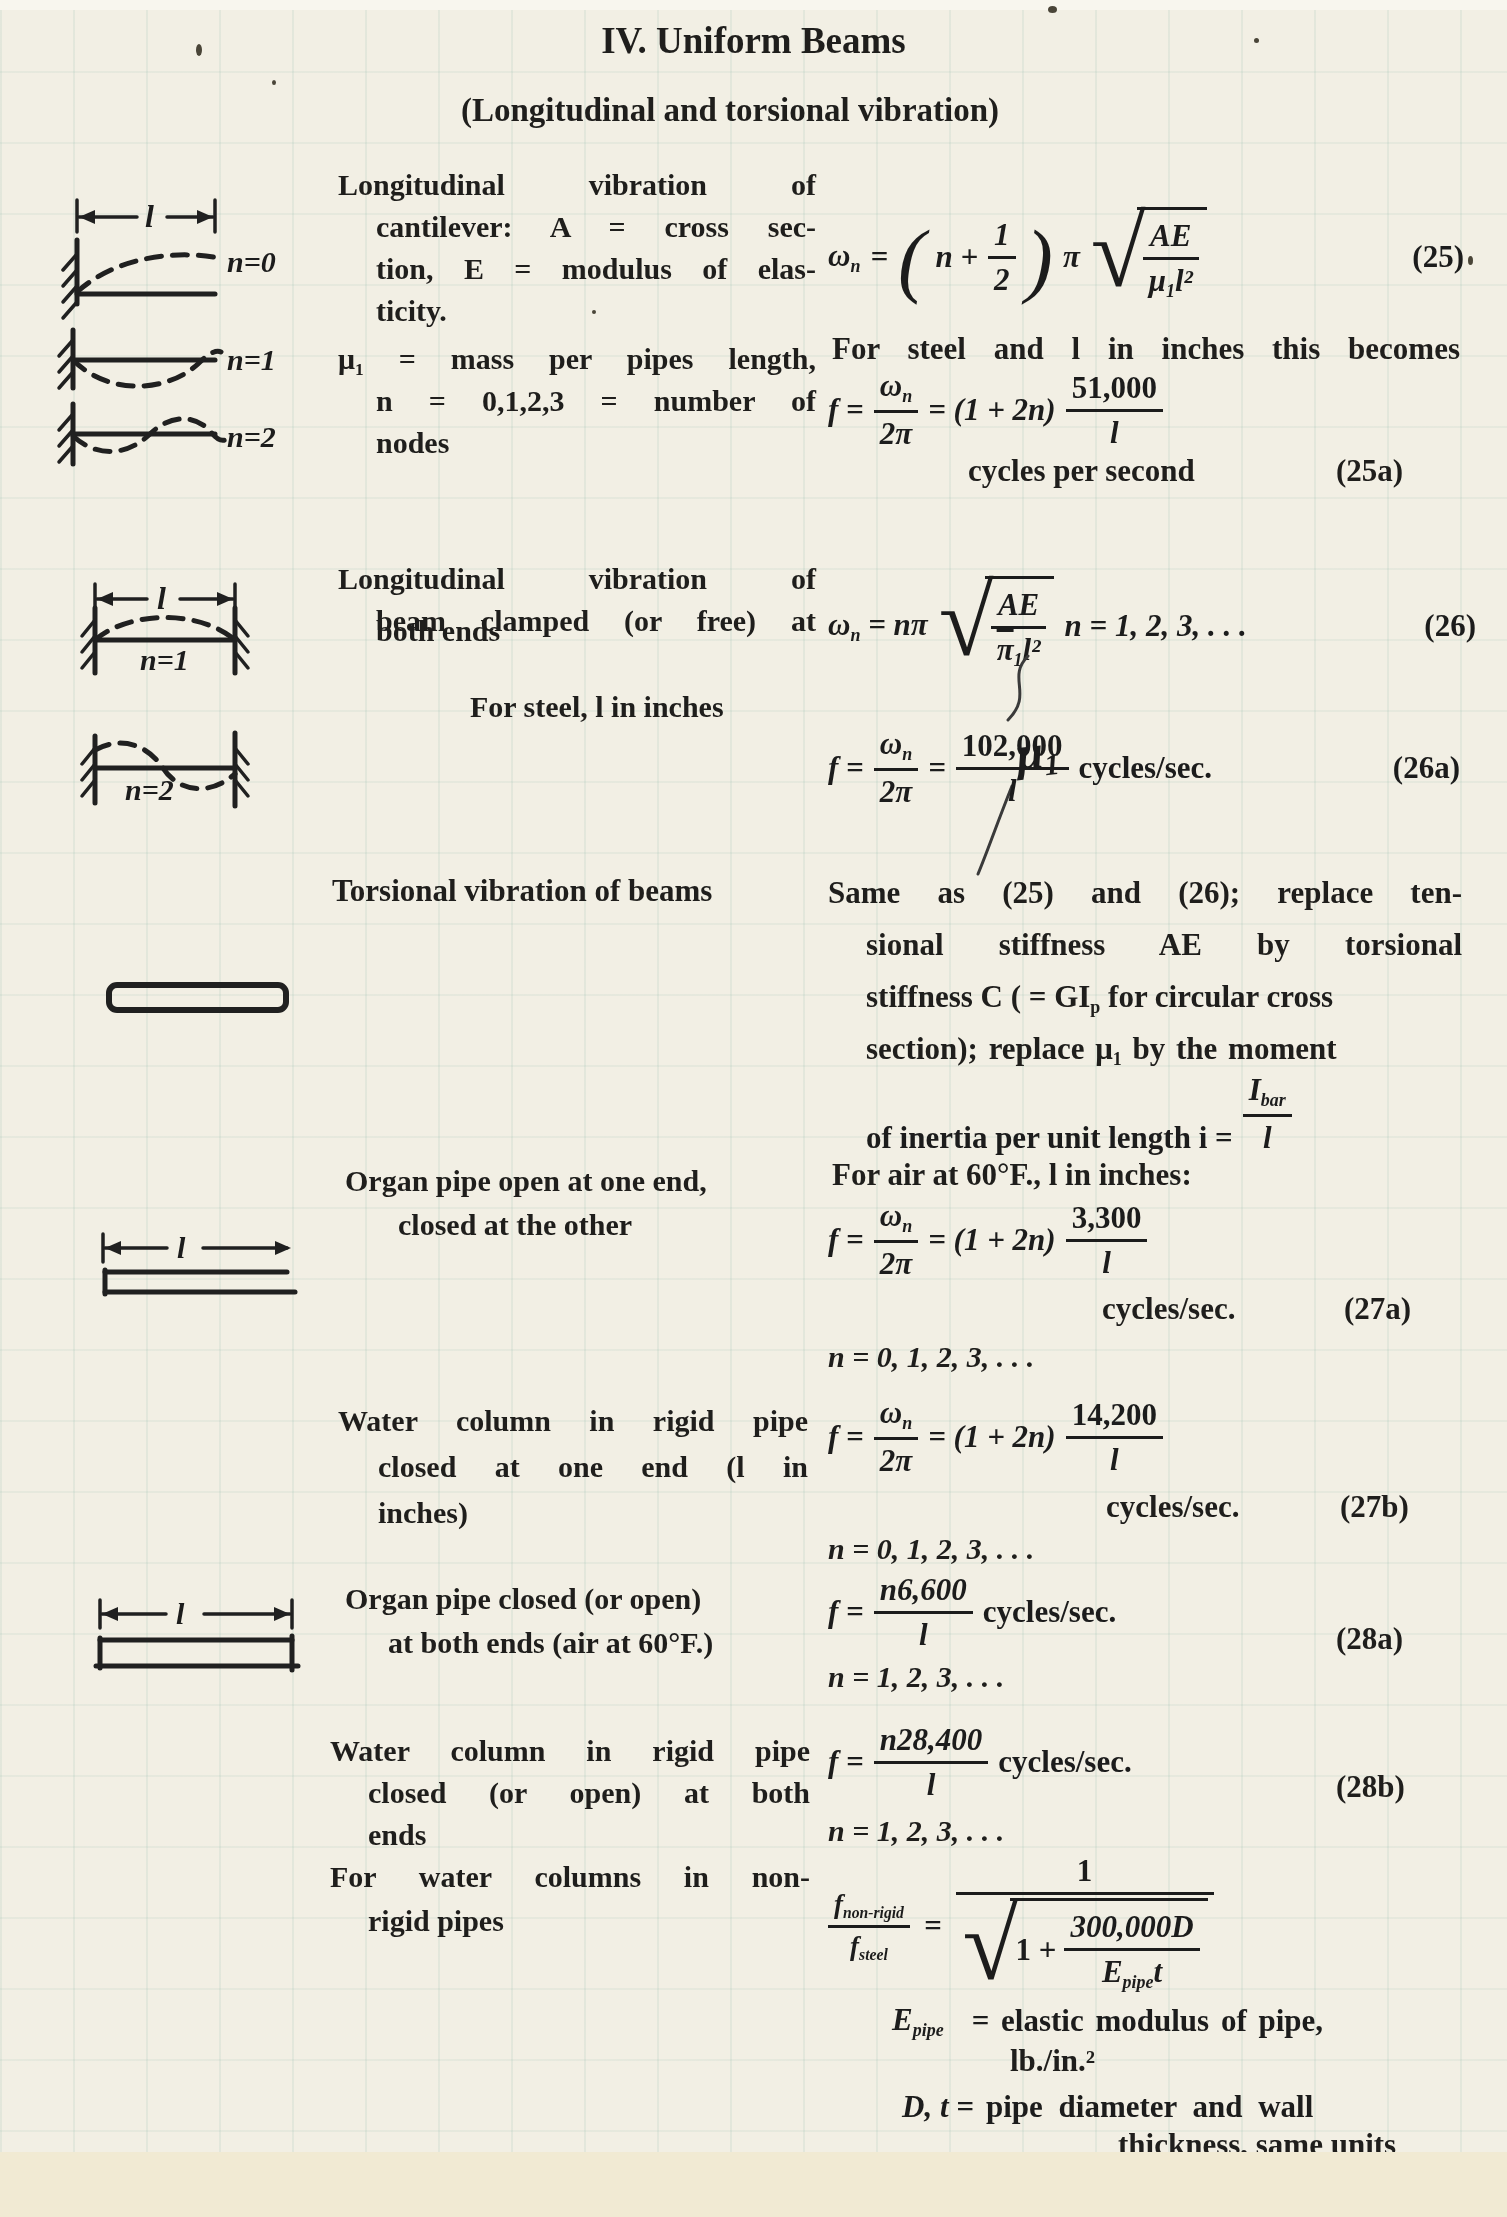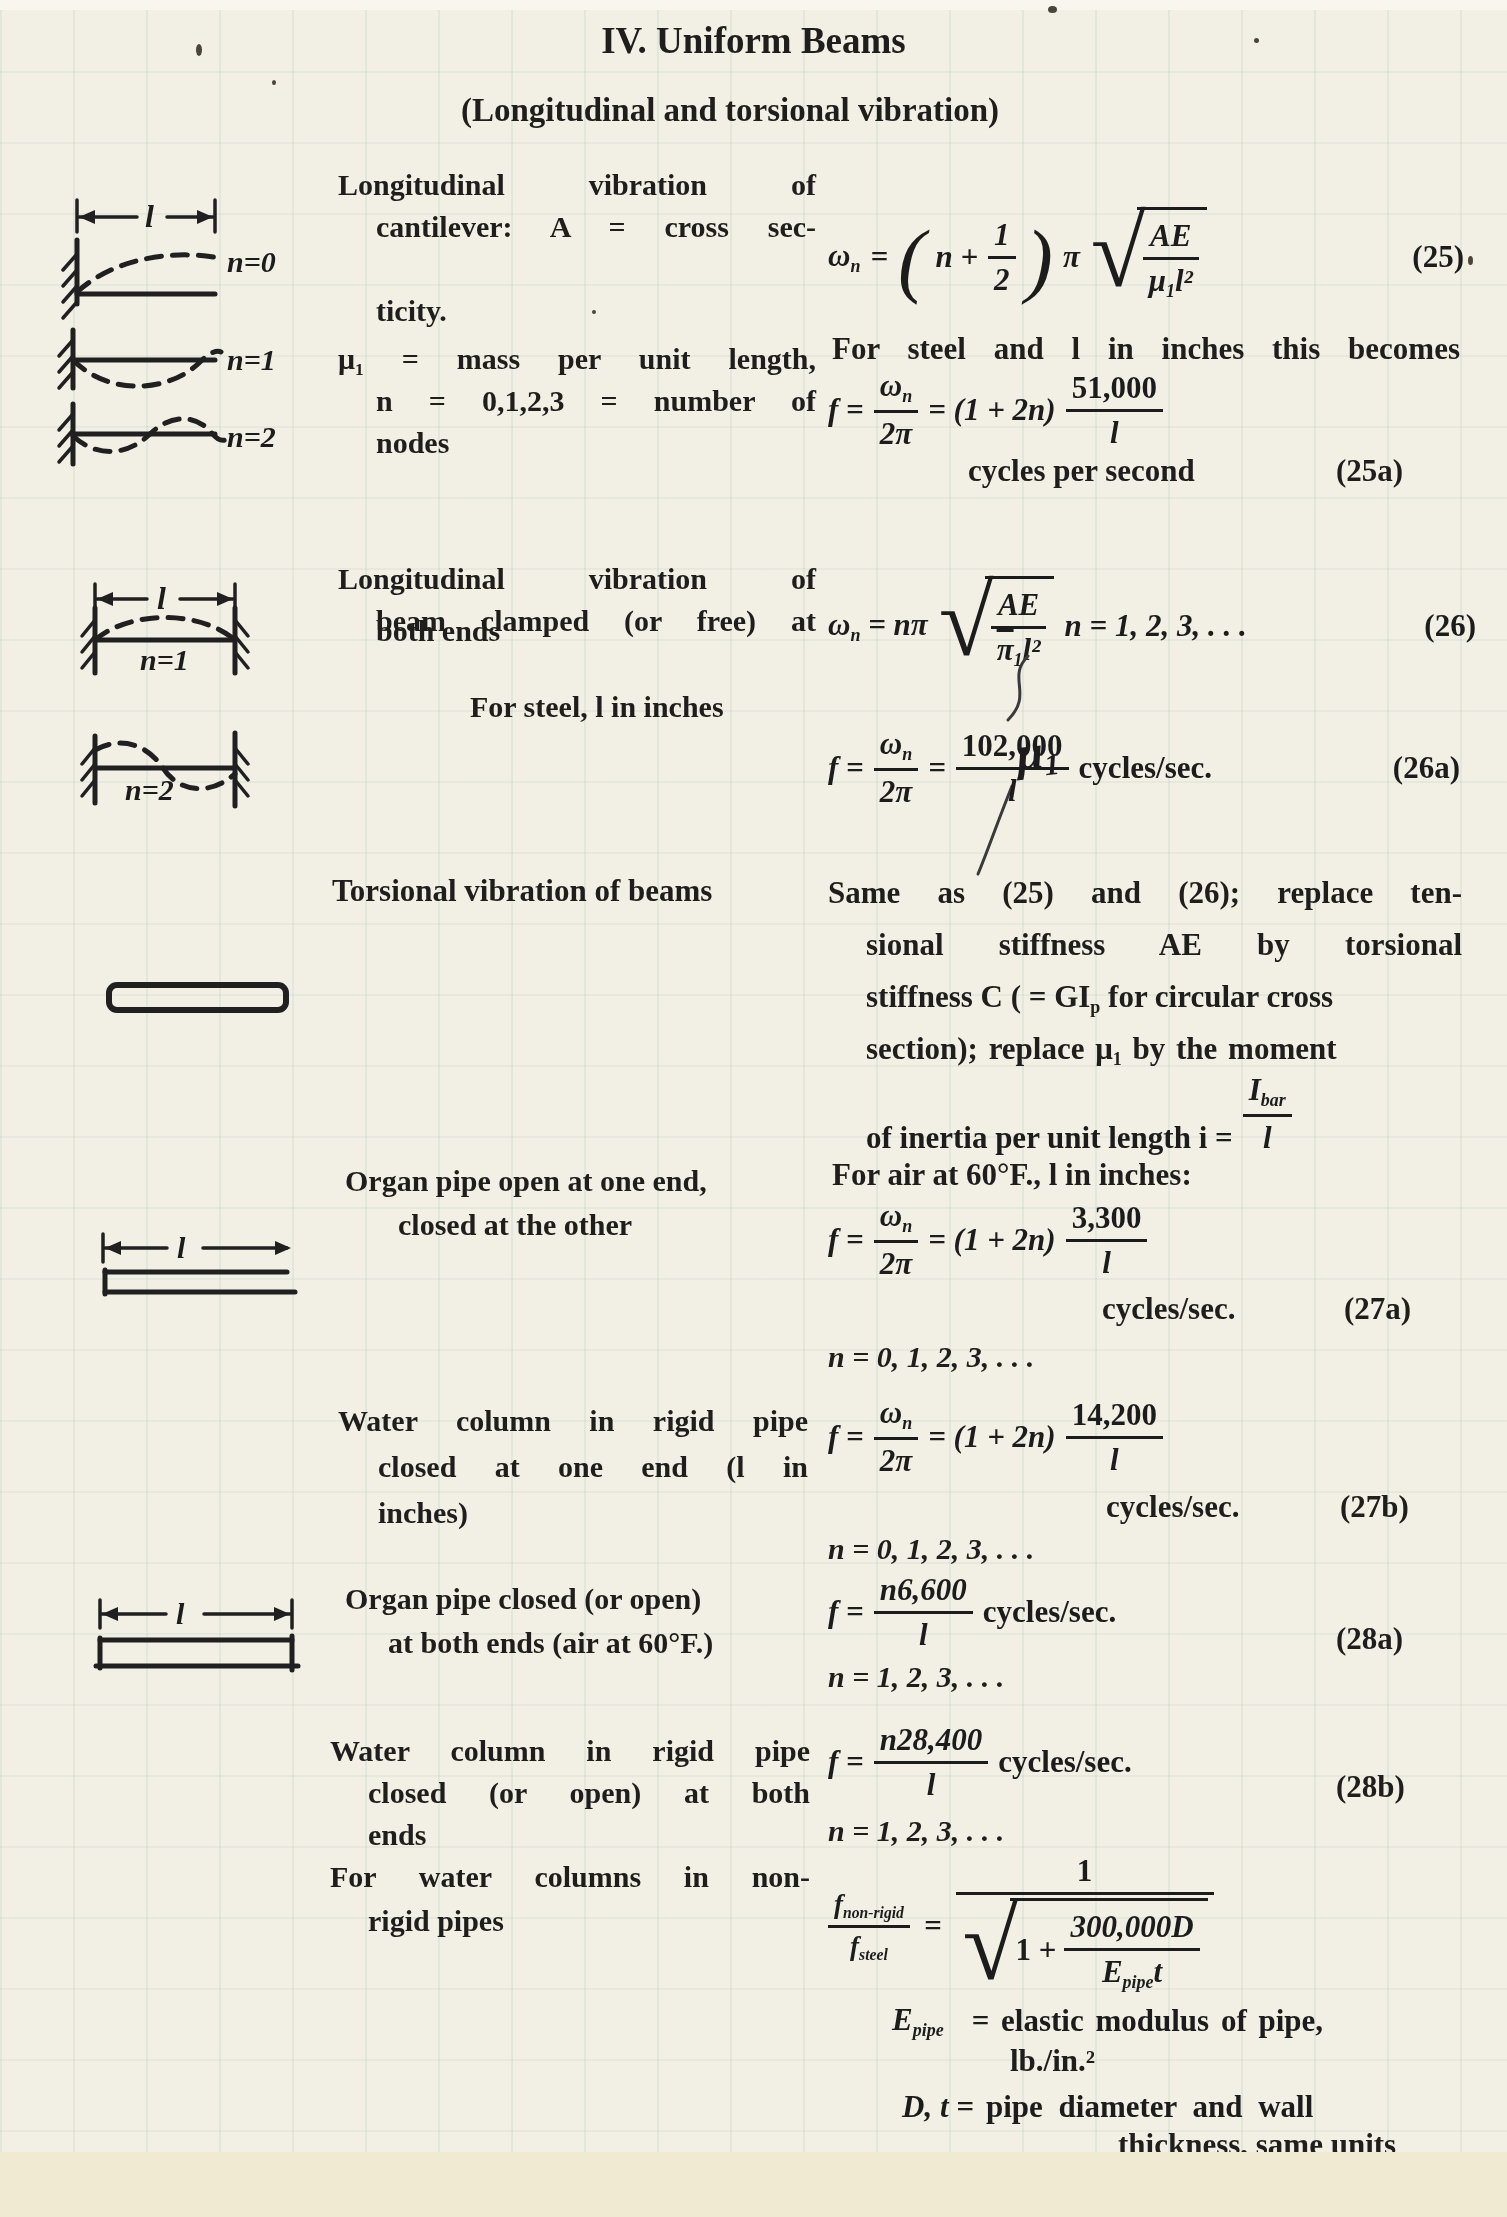--- a/index.html
+++ b/index.html
@@ -36,22 +36,23 @@
 </head>
 <body>
 
 <div id="page">
 
   <div class="t ctr" style="left:0;top:18px;width:1507px;font-size:37px;">IV. Uniform Beams</div>
   <div class="t ctr" style="left:0;top:90px;width:1460px;font-size:33px;">(Longitudinal and torsional vibration)</div>
 
   <div class="t jl" style="left:338px;top:166px;width:478px;">Longitudinal vibration of</div>
   <div class="t jl" style="left:376px;top:208px;width:440px;">cantilever: A = cross sec-</div>
+  <div class="t jl" style="left:376px;top:250px;width:440px;">tion, E = modulus of elas-</div>
   <div class="t" style="left:376px;top:292px;">ticity.</div>
-  <div class="t jl" style="left:338px;top:340px;width:478px;"><span>μ</span><span class="sb">1</span><span> = mass per unit length,</span></div>
+  <div class="t jl" style="left:338px;top:340px;width:478px;"><span>μ</span><span class="sb">1</span><span> = mass per pipes length,</span></div>
   <div class="t jl" style="left:376px;top:382px;width:440px;">n = 0,1,2,3 = number of</div>
   <div class="t" style="left:376px;top:424px;">nodes</div>
 
   <svg style="left:55px;top:192px;" width="290" height="280" viewBox="0 0 290 280">
     <line class="thin" x1="22" y1="8" x2="22" y2="40"></line>
       <line class="thin" x1="160" y1="8" x2="160" y2="40"></line>
     <line class="thin" x1="24" y1="25" x2="82" y2="25"></line>
       <polygon class="fillb" points="24,25 40,18 40,32"></polygon>
     <line class="thin" x1="112" y1="25" x2="158" y2="25"></line>
       <polygon class="fillb" points="158,25 142,18 142,32"></polygon>

